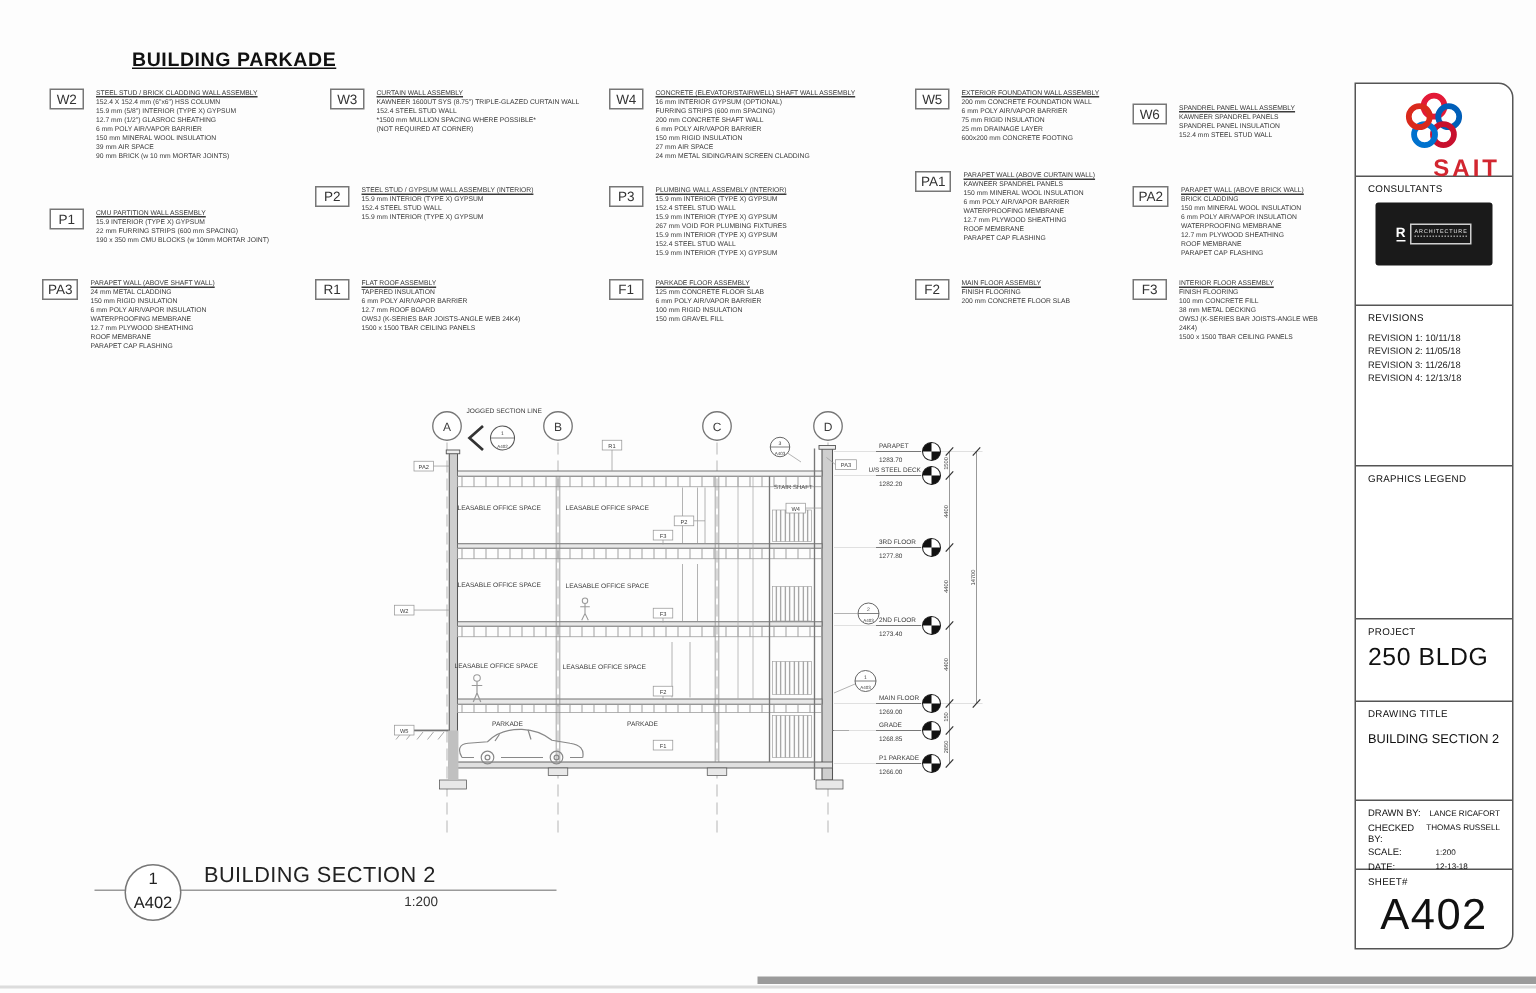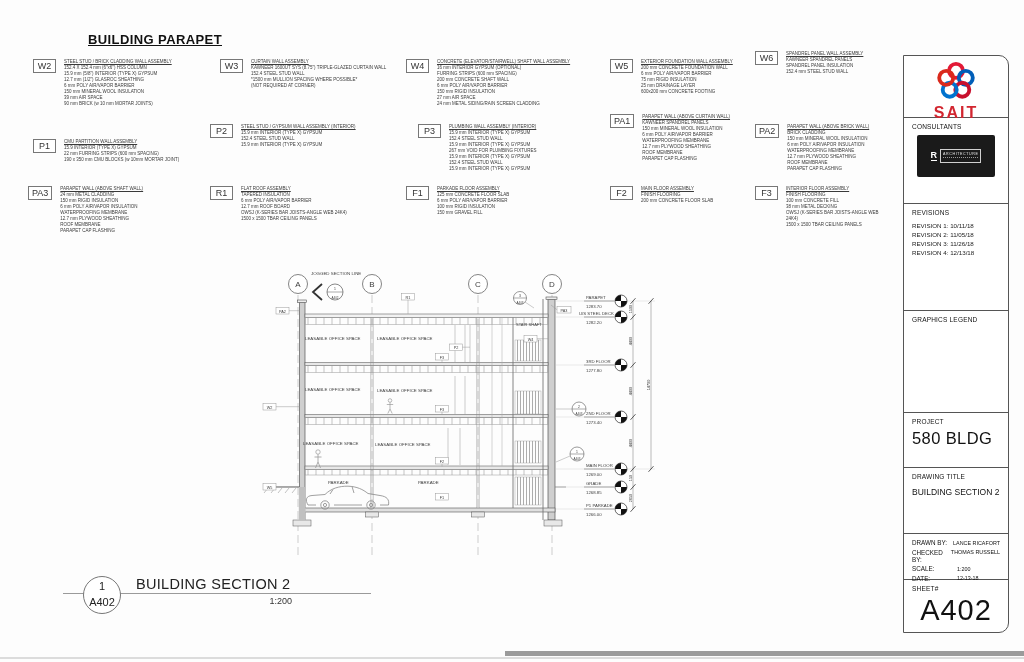--- a/index.html
+++ b/index.html
@@ -34,35 +34,35 @@
   .tb-sec{box-sizing:border-box;border-bottom:1px solid #555;padding:5px 8px;position:relative;}
   .tb-sec:last-child{border-bottom:none;}
   .tb-label{font-size:6.5px;color:#111;letter-spacing:.2px;}
   .rev-list{margin-top:6px;font-size:6.2px;line-height:1.45;color:#222;}
   .proj-name{font-size:16.5px;color:#111;margin-top:4px;letter-spacing:.4px;}
   .dt-name{font-size:8.5px;color:#111;margin-top:7px;}
   .inforow{display:flex;font-size:6.3px;margin-bottom:2.6px;color:#111;}
   .inforow .lab{width:45px;}
   .inforow .val{font-size:5.4px;padding-top:.6px;white-space:nowrap;}
   .sheet-num{font-size:29px;color:#111;letter-spacing:1px;margin-top:2px;text-align:center;}
-  .sait-wrap{text-align:center;}
+  .sait-wrap{text-align:right;}
   .sait-text{font-size:16px;font-weight:bold;color:#D22630;letter-spacing:2px;margin-top:1px;}
   .card{margin:5px auto 0;width:78px;height:42px;background:#1a1a1a;border-radius:2px;display:flex;
         align-items:center;justify-content:center;gap:3px;}
   .card .r-mark{color:#fff;font-size:9px;font-weight:bold;border-bottom:1px solid #fff;line-height:9px;}
   .card .arch-box{border:.5px solid #cfcfcf;color:#e8e8e8;font-size:3.6px;letter-spacing:.6px;
                   padding:1.5px 2px;text-align:center;}
   .card .tagline{height:2px;border-top:.5px dotted #9a9a9a;margin-top:1.5px;}
   .scan-strip{position:absolute;left:505px;top:651px;width:519px;height:5px;background:#9b9b9b;}
   .scan-strip2{position:absolute;left:0;top:657px;width:1024px;height:2px;background:#dcdcdc;}
 </style>
 </head>
 <body>
 
-<div class="bs-header">BUILDING PARAPET</div>
+<div class="bs-header">BUILDING PARKADE</div>
 
 <div class="sys" style="left:33px;top:59px">
   <div class="tagbox">W2</div>
   <div class="note">
     <div class="note-title">STEEL STUD / BRICK CLADDING WALL ASSEMBLY</div>
     <div>
         <div>152.4 X 152.4 mm (6"x6") HSS COLUMN</div>
         <div>15.9 mm (5/8") INTERIOR (TYPE X) GYPSUM</div>
         <div>12.7 mm (1/2") GLASROC SHEATHING</div>
         <div>6 mm POLY AIR/VAPOR BARRIER</div>
@@ -105,21 +105,21 @@
     <div class="note-title">EXTERIOR FOUNDATION WALL ASSEMBLY</div>
     <div>
         <div>200 mm CONCRETE FOUNDATION WALL</div>
         <div>6 mm POLY AIR/VAPOR BARRIER</div>
         <div>75 mm RIGID INSULATION</div>
         <div>25 mm DRAINAGE LAYER</div>
         <div>600x200 mm CONCRETE FOOTING</div>
       </div>
   </div>
 </div>
-<div class="sys" style="left:755px;top:51px">
+<div class="sys" style="left:755px;top:69px">
   <div class="tagbox">W6</div>
   <div class="note">
     <div class="note-title">SPANDREL PANEL WALL ASSEMBLY</div>
     <div>
         <div>KAWNEER SPANDREL PANELS</div>
         <div>SPANDREL PANEL INSULATION</div>
         <div>152.4 mm STEEL STUD WALL</div>
       </div>
   </div>
 </div>
@@ -138,21 +138,21 @@
   <div class="tagbox">P2</div>
   <div class="note">
     <div class="note-title">STEEL STUD / GYPSUM  WALL ASSEMBLY (INTERIOR)</div>
     <div>
         <div>15.9 mm INTERIOR (TYPE X) GYPSUM</div>
         <div>152.4 STEEL STUD WALL</div>
         <div>15.9 mm INTERIOR (TYPE X) GYPSUM</div>
       </div>
   </div>
 </div>
-<div class="sys" style="left:418px;top:124px">
+<div class="sys" style="left:406px;top:124px">
   <div class="tagbox">P3</div>
   <div class="note">
     <div class="note-title">PLUMBING WALL ASSEMBLY (INTERIOR)</div>
     <div>
         <div>15.9 mm INTERIOR (TYPE X) GYPSUM</div>
         <div>152.4 STEEL STUD WALL</div>
         <div>15.9 mm INTERIOR (TYPE X) GYPSUM</div>
         <div>267 mm VOID FOR PLUMBING FIXTURES</div>
         <div>15.9 mm INTERIOR (TYPE X) GYPSUM</div>
         <div>152.4 STEEL STUD WALL</div>
@@ -544,21 +544,21 @@
         <div>REVISION 2: 11/05/18</div>
         <div>REVISION 3: 11/26/18</div>
         <div>REVISION 4: 12/13/18</div>
       </div>
   </div>
   <div class="tb-sec" style="height:103px">
     <div class="tb-label">GRAPHICS LEGEND</div>
   </div>
   <div class="tb-sec" style="height:55px">
     <div class="tb-label">PROJECT</div>
-    <div class="proj-name">580 BLDG</div>
+    <div class="proj-name">250 BLDG</div>
   </div>
   <div class="tb-sec" style="height:66px">
     <div class="tb-label">DRAWING TITLE</div>
     <div class="dt-name">BUILDING SECTION 2</div>
   </div>
   <div class="tb-sec" style="height:46px">
     <div class="inforow">
         <span class="lab">DRAWN BY:</span>
         <span class="val">LANCE RICAFORT</span>
       </div>

